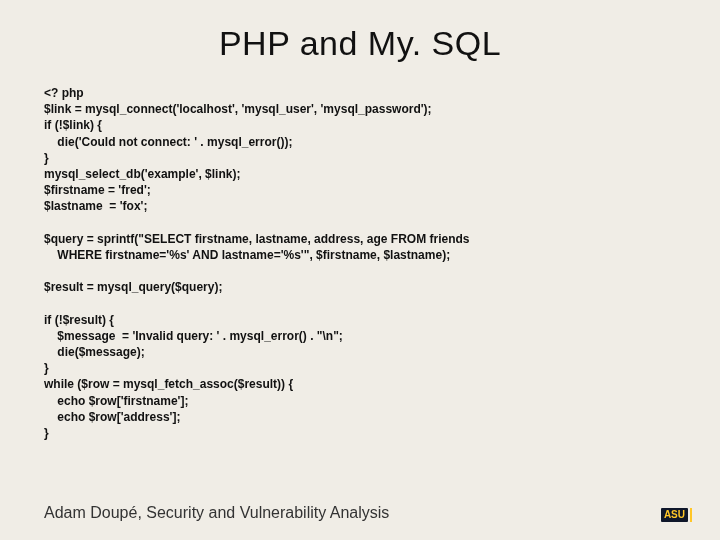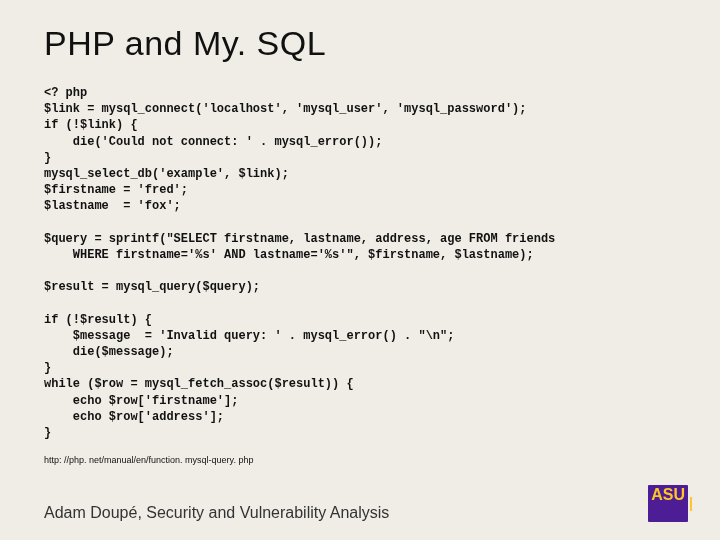--- a/index.html
+++ b/index.html
@@ -15,25 +15,26 @@
     position: relative;
     width: 720px;
     height: 540px;
     box-sizing: border-box;
     padding: 18px 44px 0 44px;
   }
   .title {
     font-size: 34px;
     font-weight: 400;
     color: #111;
+    text-align: center;
     margin: 6px 0 22px 0;
     letter-spacing: 0.5px;
   }
   .code {
-    font-family: Liberation Mono, monospace;
+    font-family: Liberation Sans, sans-serif;
     font-size: 12px;
     font-weight: bold;
     color: #111;
     white-space: pre;
     line-height: 1.35;
   }
   .url {
     font-family: Arial, Helvetica, sans-serif;
     font-size: 9px;
     color: #111;
@@ -48,25 +49,25 @@
   }
   .logo {
     position: absolute;
     right: 28px;
     bottom: 18px;
     display: flex;
     align-items: center;
     gap: 2px;
   }
   .logo-box {
-    background: #4c1d95;
+    background: #0f172a;
     color: #ffc627;
     font-weight: bold;
-    font-size: 16px;
-    padding: 2px 3px 19px 3px;
+    font-size: 10px;
+    padding: 2px 3px 2px 3px;
     border-radius: 1px;
     line-height: 1;
   }
   .logo-bar {
     width: 2px;
     height: 14px;
     background: #ffc627;
   }
 </style>
 </head>
@@ -91,21 +92,20 @@
 
 if (!$result) {
     $message  = 'Invalid query: ' . mysql_error() . "\n";
     die($message);
 }
 while ($row = mysql_fetch_assoc($result)) {
     echo $row['firstname'];
     echo $row['address'];
 }</div>
 
-  <div class="url">http: //php. net/manual/en/function. mysql-query. php</div>
 
   <div class="footer">Adam Doupé, Security and Vulnerability Analysis</div>
 
   <div class="logo">
     <span class="logo-box">ASU</span>
     <span class="logo-bar"></span>
   </div>
 </div>
 
 </body></html>

